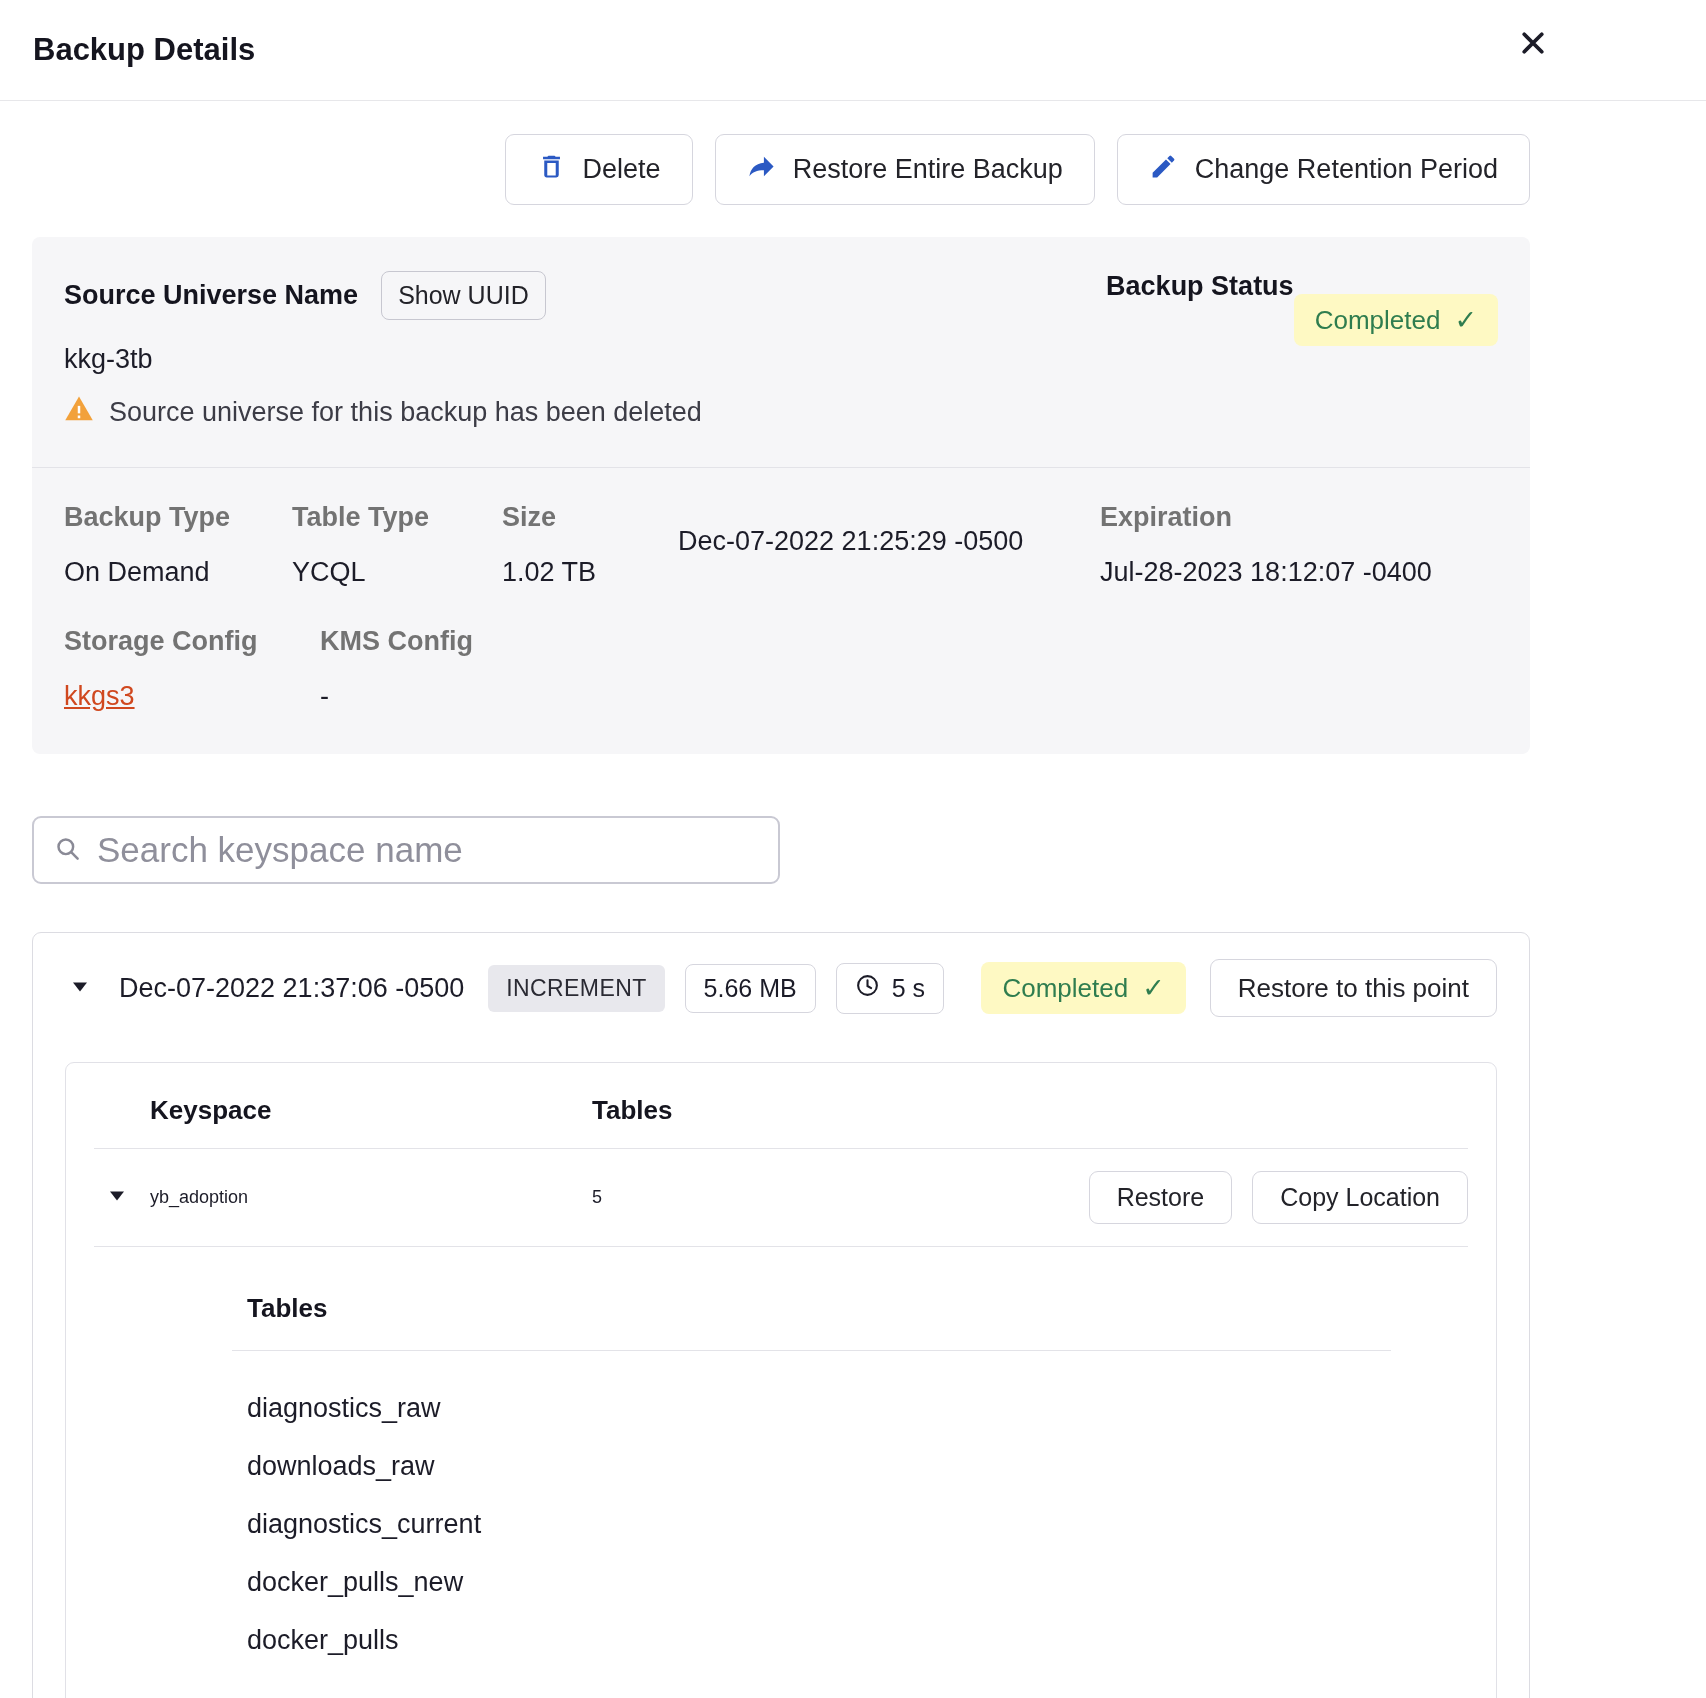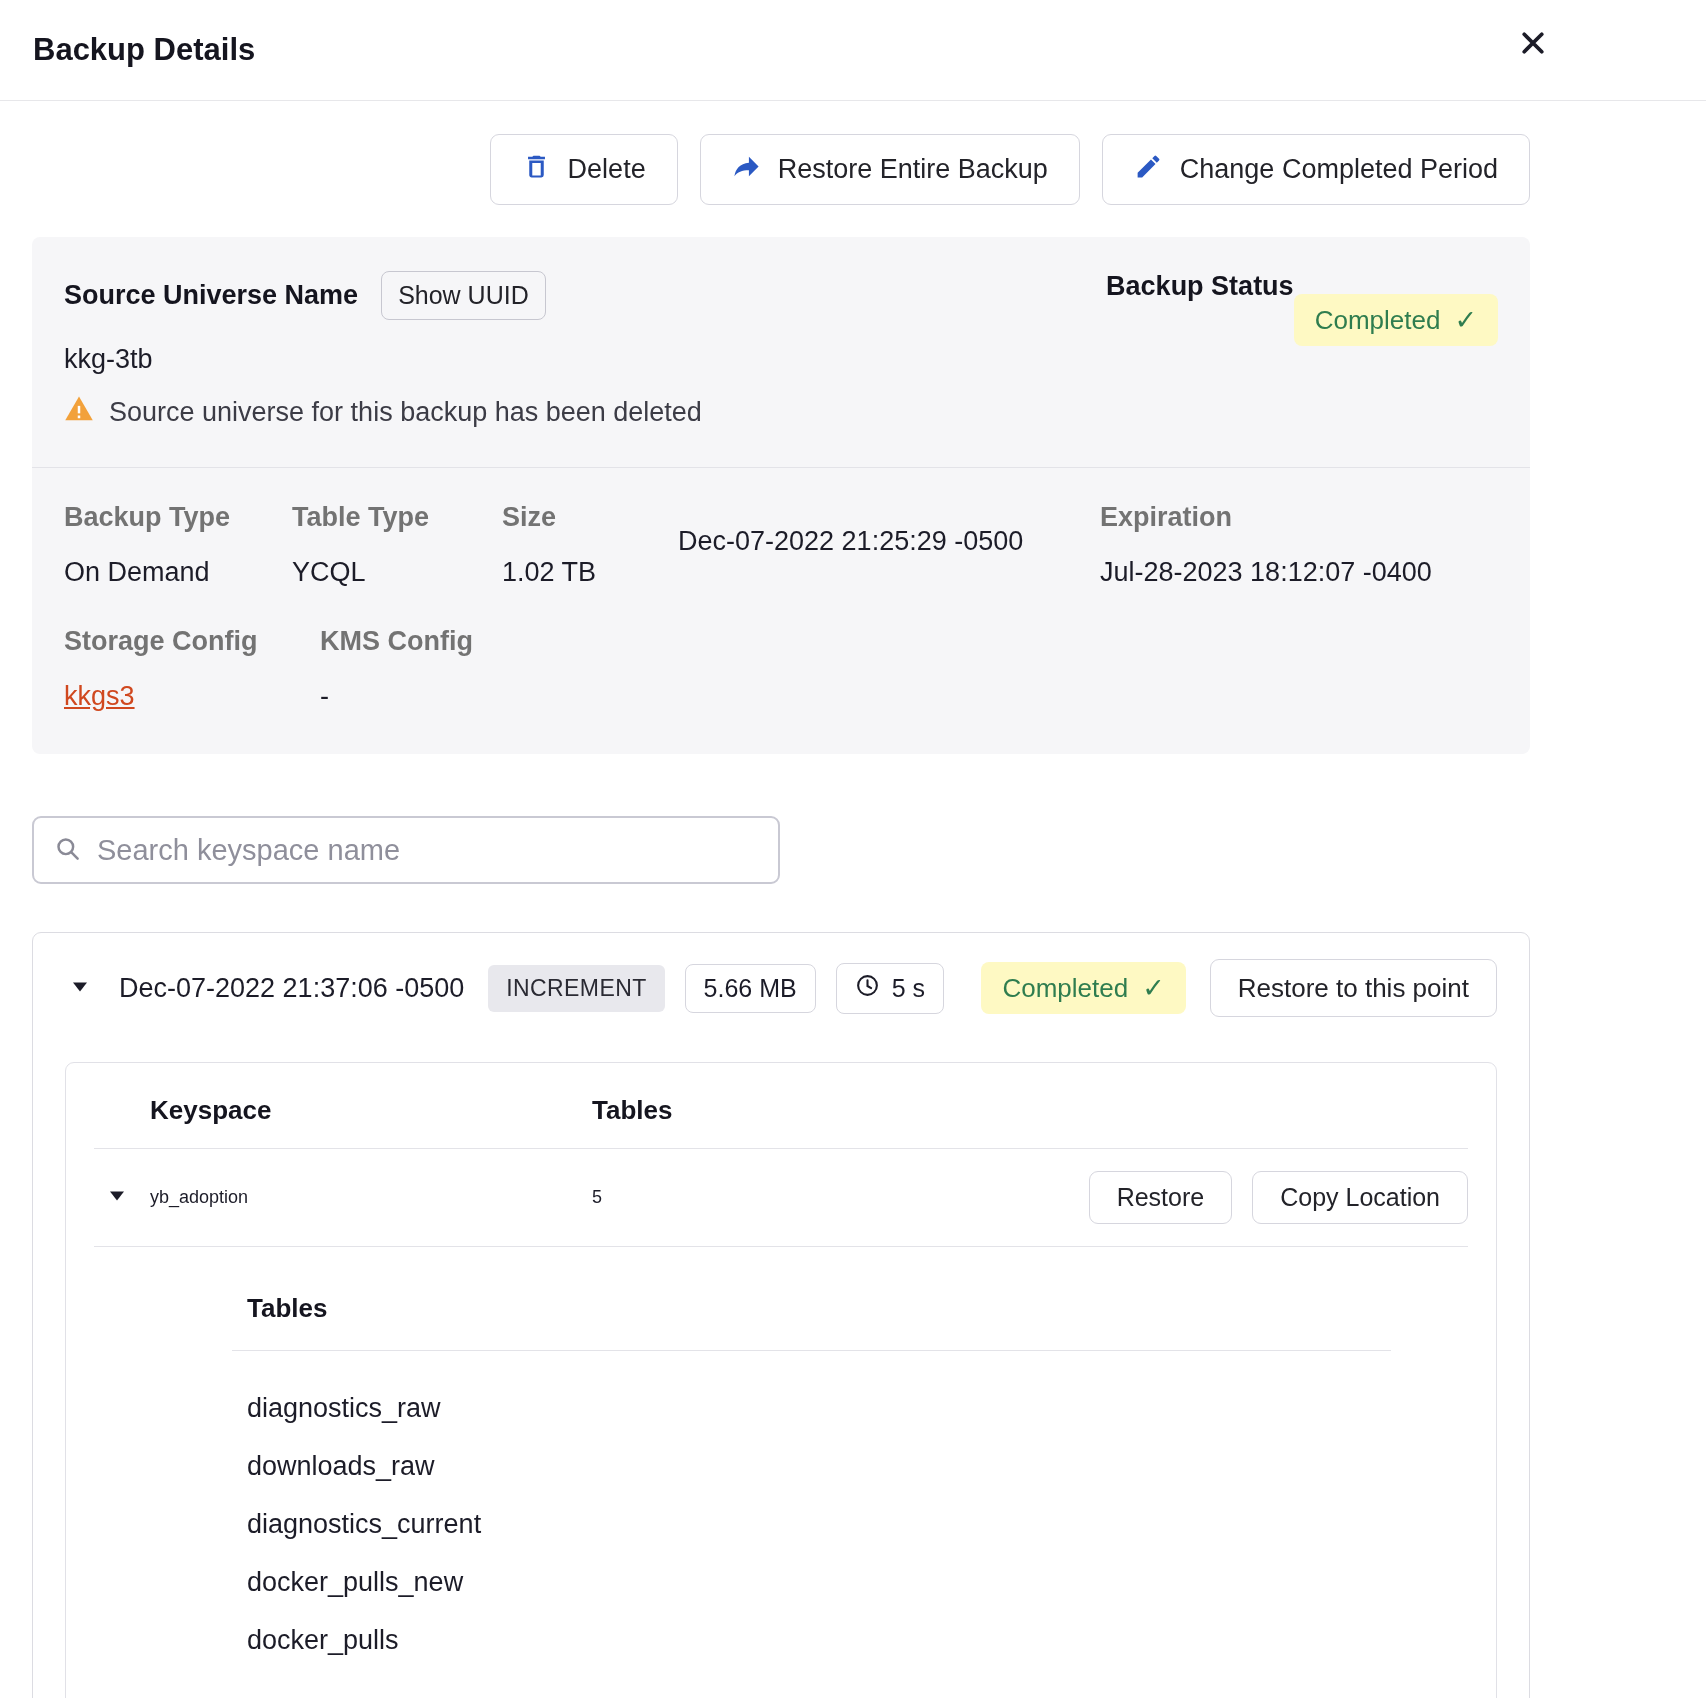--- a/index.html
+++ b/index.html
@@ -36,21 +36,21 @@
 
   .fields-grid { display: grid; grid-template-columns: 228px 210px 176px 422px 1fr; padding: 34px 32px 10px 32px; }
   .field-label { font-size: 27px; font-weight: 700; color: #737373; }
   .field-value { font-size: 27px; color: #1c1c28; margin-top: 24px; }
   .storage-grid { display: grid; grid-template-columns: 256px 1fr; padding: 28px 32px 42px 32px; }
   .link-orange { color: #d0481f; text-decoration: underline; font-size: 27px; margin-top: 24px; display: inline-block; width: fit-content; cursor: pointer; }
 
   
   .search-wrap { margin-top: 62px; width: 748px; height: 68px; border: 2px solid #c9c9d3; border-radius: 9px; display: flex; align-items: center; padding: 0 20px; gap: 16px; background: #fff; }
   .search-wrap svg { width: 27px; height: 27px; flex: 0 0 auto; }
-  .search-wrap input { border: none; outline: none; flex: 1; font-size: 29px; font-family: inherit; color: #ef4444; background: transparent; }
+  .search-wrap input { border: none; outline: none; flex: 1; font-size: 35px; font-family: inherit; color: #ef4444; background: transparent; }
   .search-wrap input::placeholder { color: #8f8f9b; }
 
   
   .backup-card { margin-top: 48px; border: 1px solid #dcdce2; border-radius: 9px; padding: 26px 32px 40px 32px; background: #fff; }
   .card-header-row { display: flex; align-items: center; min-height: 58px; }
   .caret-btn { background: none; border: none; cursor: pointer; width: 30px; display: flex; align-items: center; justify-content: center; padding: 0; }
   .caret-btn svg { width: 24px; height: 24px; }
   .timestamp { font-size: 27px; color: #1c1c28; margin-left: 24px; }
   .badge-gray { background: #e8e8ed; border-radius: 6px; padding: 10px 18px; font-size: 23px; font-weight: 500; letter-spacing: 0.4px; color: #2a2a33; margin-left: 24px; }
   .badge-outline { border: 1px solid #d6d6de; border-radius: 8px; padding: 9px 18px; font-size: 25px; color: #1c1c28; margin-left: 20px; display: inline-flex; align-items: center; gap: 12px; }
@@ -110,21 +110,21 @@
           </svg>
       </span>
       <span>Restore Entire Backup</span>
     </button>
     <button class="btn btn-lg">
       <span>
         <svg viewBox="0 0 24 24" class="icon-blue">
             <path d="M3 17.25V21h3.75L17.81 9.94l-3.75-3.75L3 17.25zM20.71 7.04a1 1 0 0 0 0-1.41l-2.34-2.34a1 1 0 0 0-1.41 0l-1.83 1.83 3.75 3.75 1.83-1.83z"></path>
           </svg>
       </span>
-      <span>Change Completed Period</span>
+      <span>Change Retention Period</span>
     </button>
   </div>
 
   <div class="summary-panel">
     <div class="summary-top">
       <div>
         <div class="src-label-row">
           <span class="label">Source Universe Name</span>
           <button class="show-uuid-btn">Show UUID</button>
         </div>

